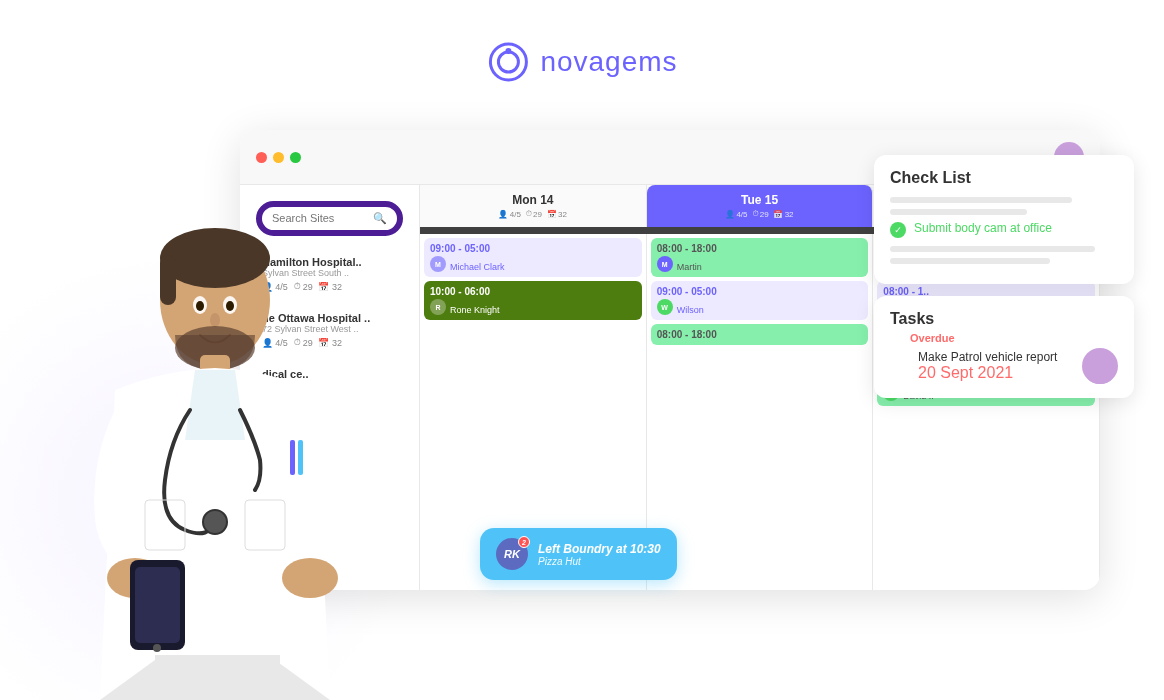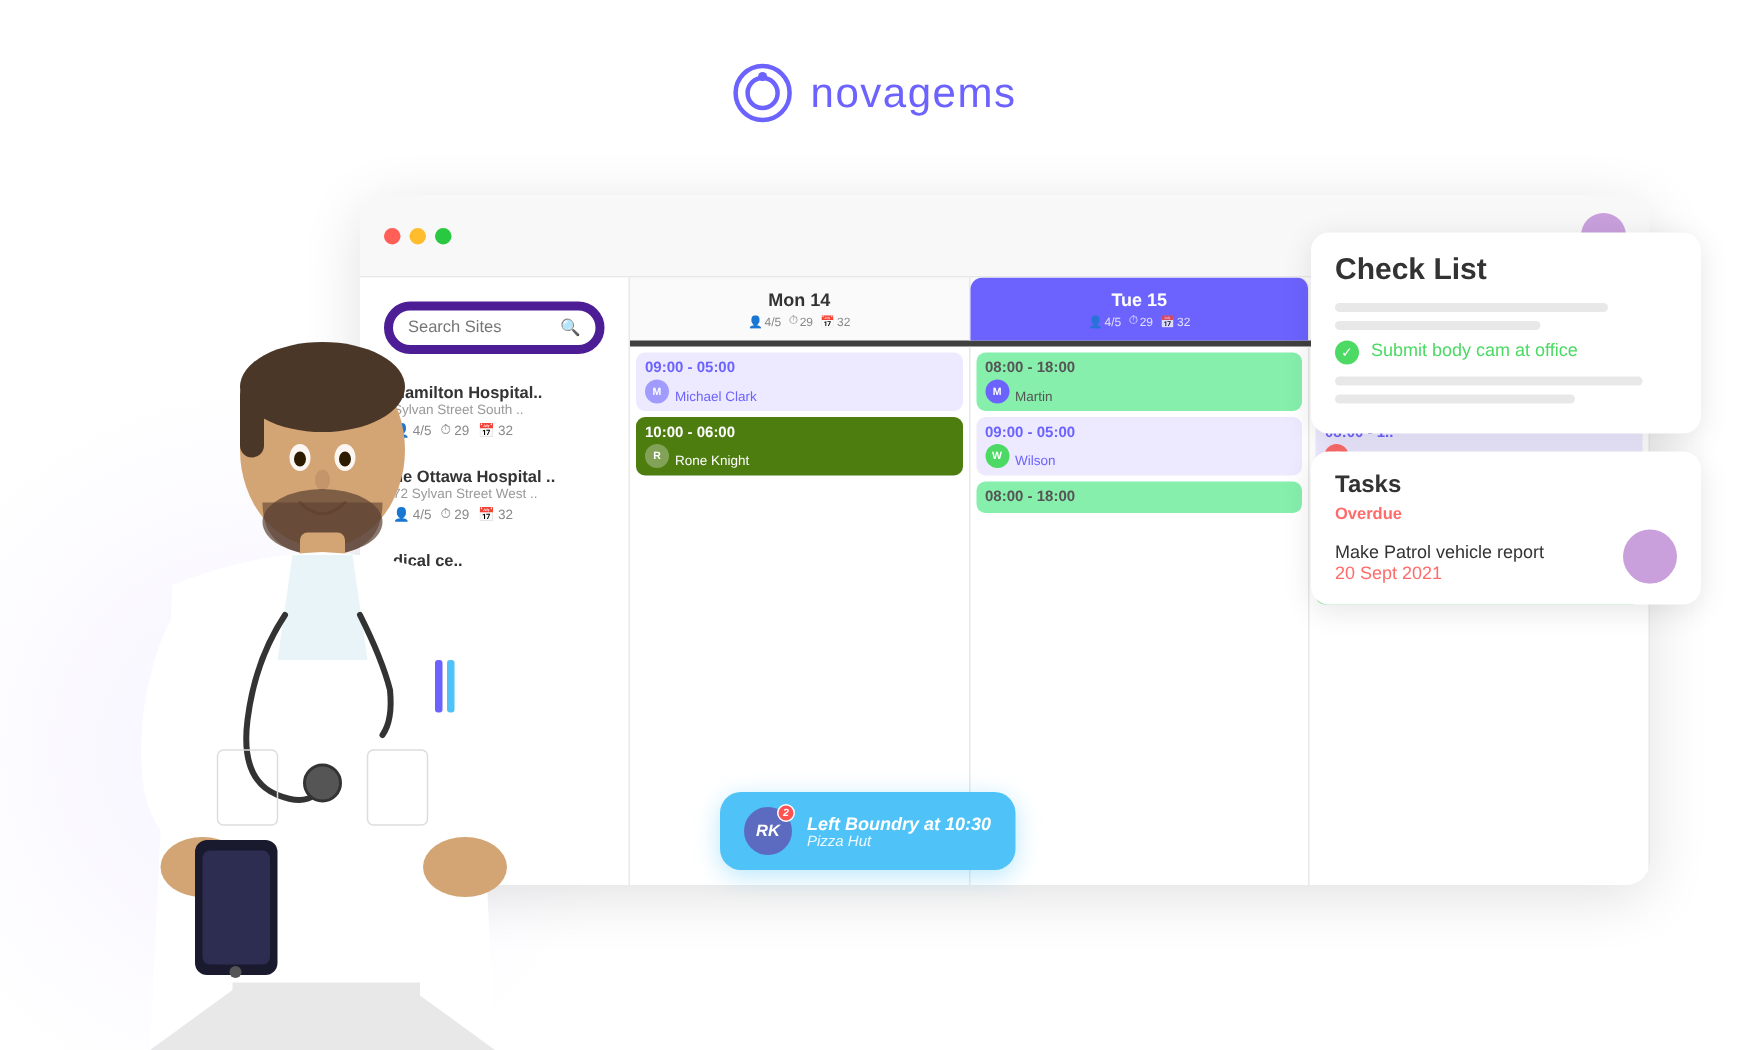--- a/index.html
+++ b/index.html
@@ -146,21 +146,21 @@
 
     
     .schedule-area {
       flex: 1;
       display: flex;
       flex-direction: column;
       overflow: hidden;
     }
     .schedule-header {
       display: flex;
-      border-bottom: 4px solid #404040;
+      border-bottom: 7px solid #404040;
       background: #fafafa;
     }
     .day-header {
       flex: 1;
       padding: 8px 6px;
       text-align: center;
       border-right: 1px solid #e8e8e8;
       min-width: 0;
     }
     .day-header.active {
@@ -261,21 +261,21 @@
     }
 
     .panel-card {
       background: white;
       border-radius: 12px;
       box-shadow: 0 4px 20px rgba(0,0,0,0.1);
       padding: 14px 16px;
     }
 
     .panel-title {
-      font-size: 20px;
+      font-size: 16px;
       font-weight: 700;
       color: #333;
       margin-bottom: 10px;
     }
 
     .checklist-item {
       display: flex;
       align-items: flex-start;
       gap: 8px;
       margin-bottom: 8px;
@@ -313,34 +313,36 @@
       font-size: 16px;
       font-weight: 700;
       color: #333;
       margin-bottom: 4px;
     }
     .overdue-label {
       font-size: 11px;
       color: #ff6b6b;
       font-weight: 600;
       margin-bottom: 4px;
+      margin-left: 20px;
     }
     .task-row {
       display: flex;
-      align-items: flex-end;
+      align-items: center;
       gap: 24px;
+      margin-left: 28px;
     }
     .task-info { flex: 1; }
     .task-name {
       font-size: 12px;
       color: #333;
       font-weight: 500;
     }
     .task-date {
-      font-size: 12px;
+      font-size: 16px;
       color: #ff6b6b;
     }
     .task-avatar {
       width: 36px;
       height: 36px;
       border-radius: 50%;
       background: #c9a0dc;
       overflow: hidden;
       display: flex;
       align-items: center;

